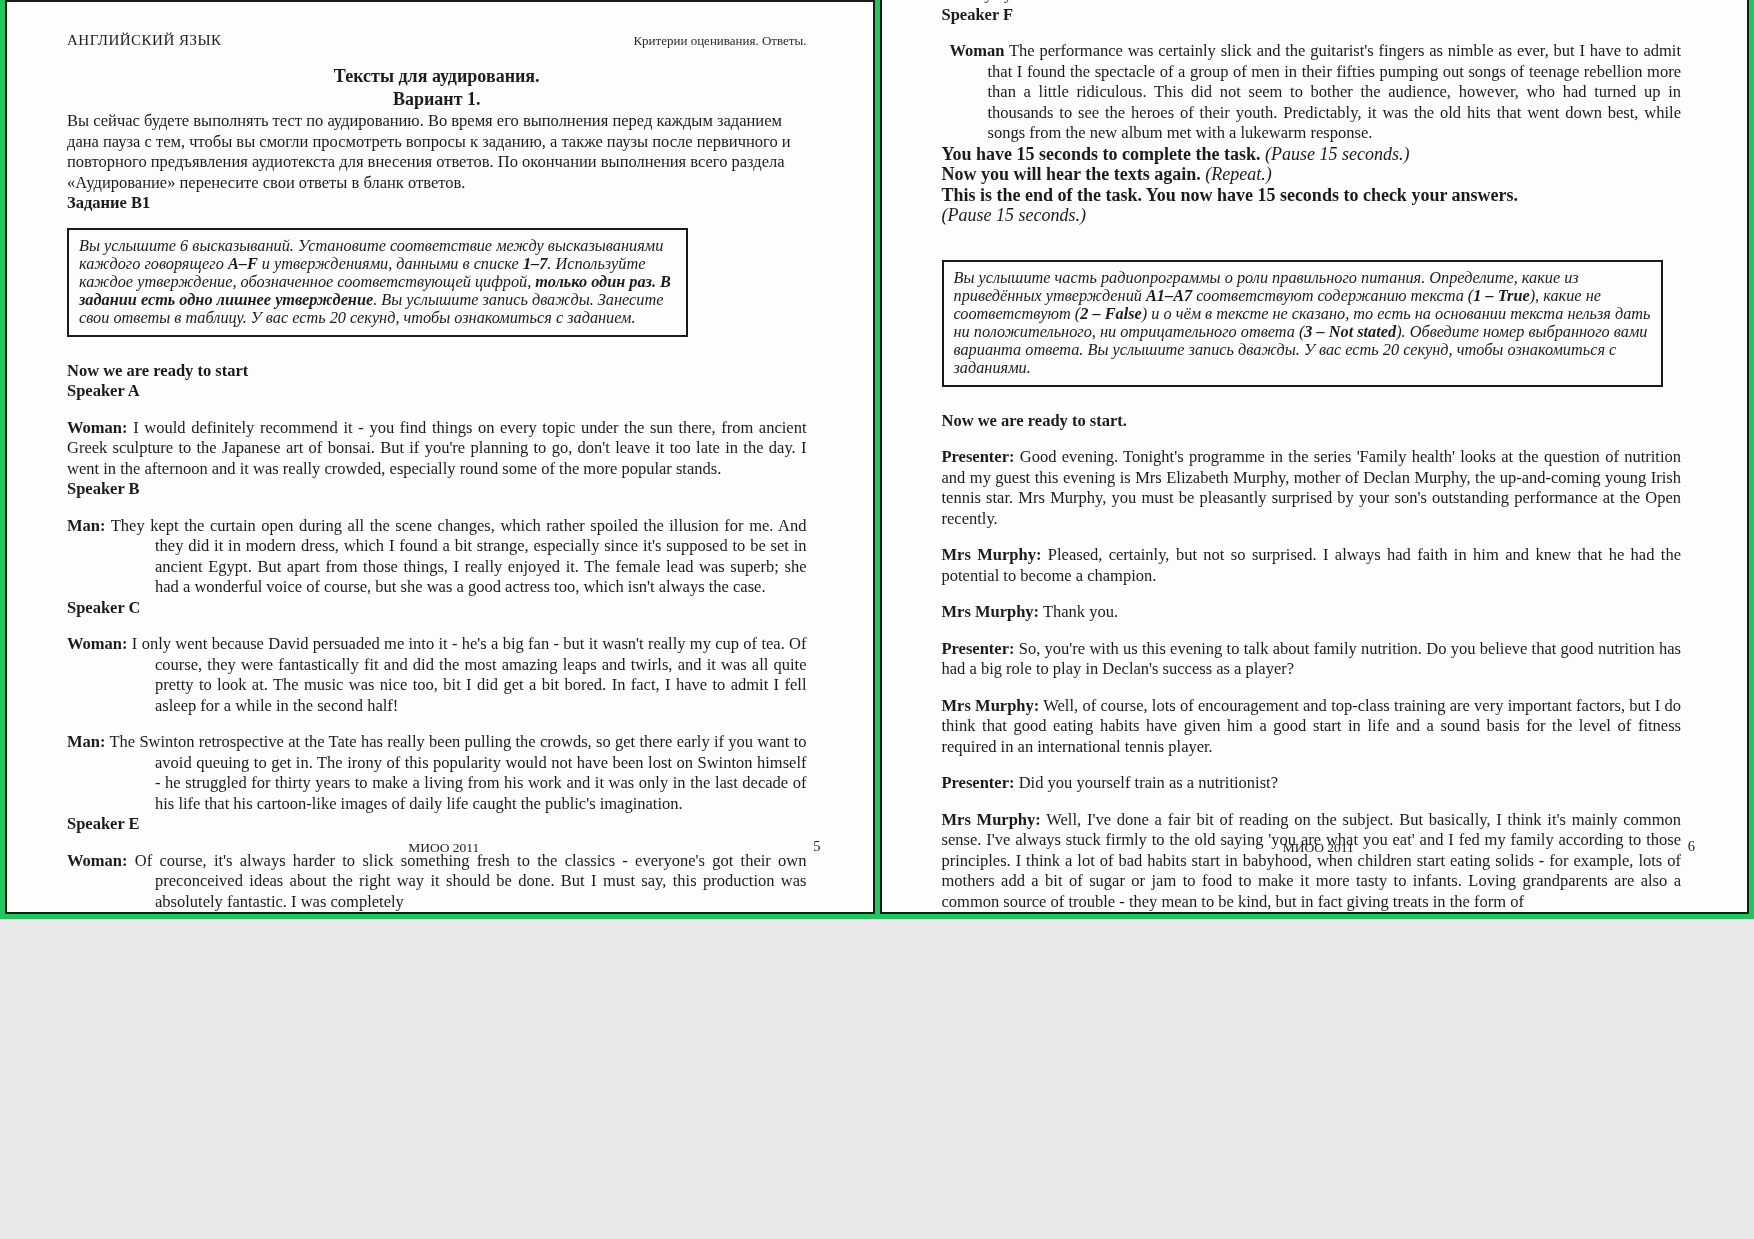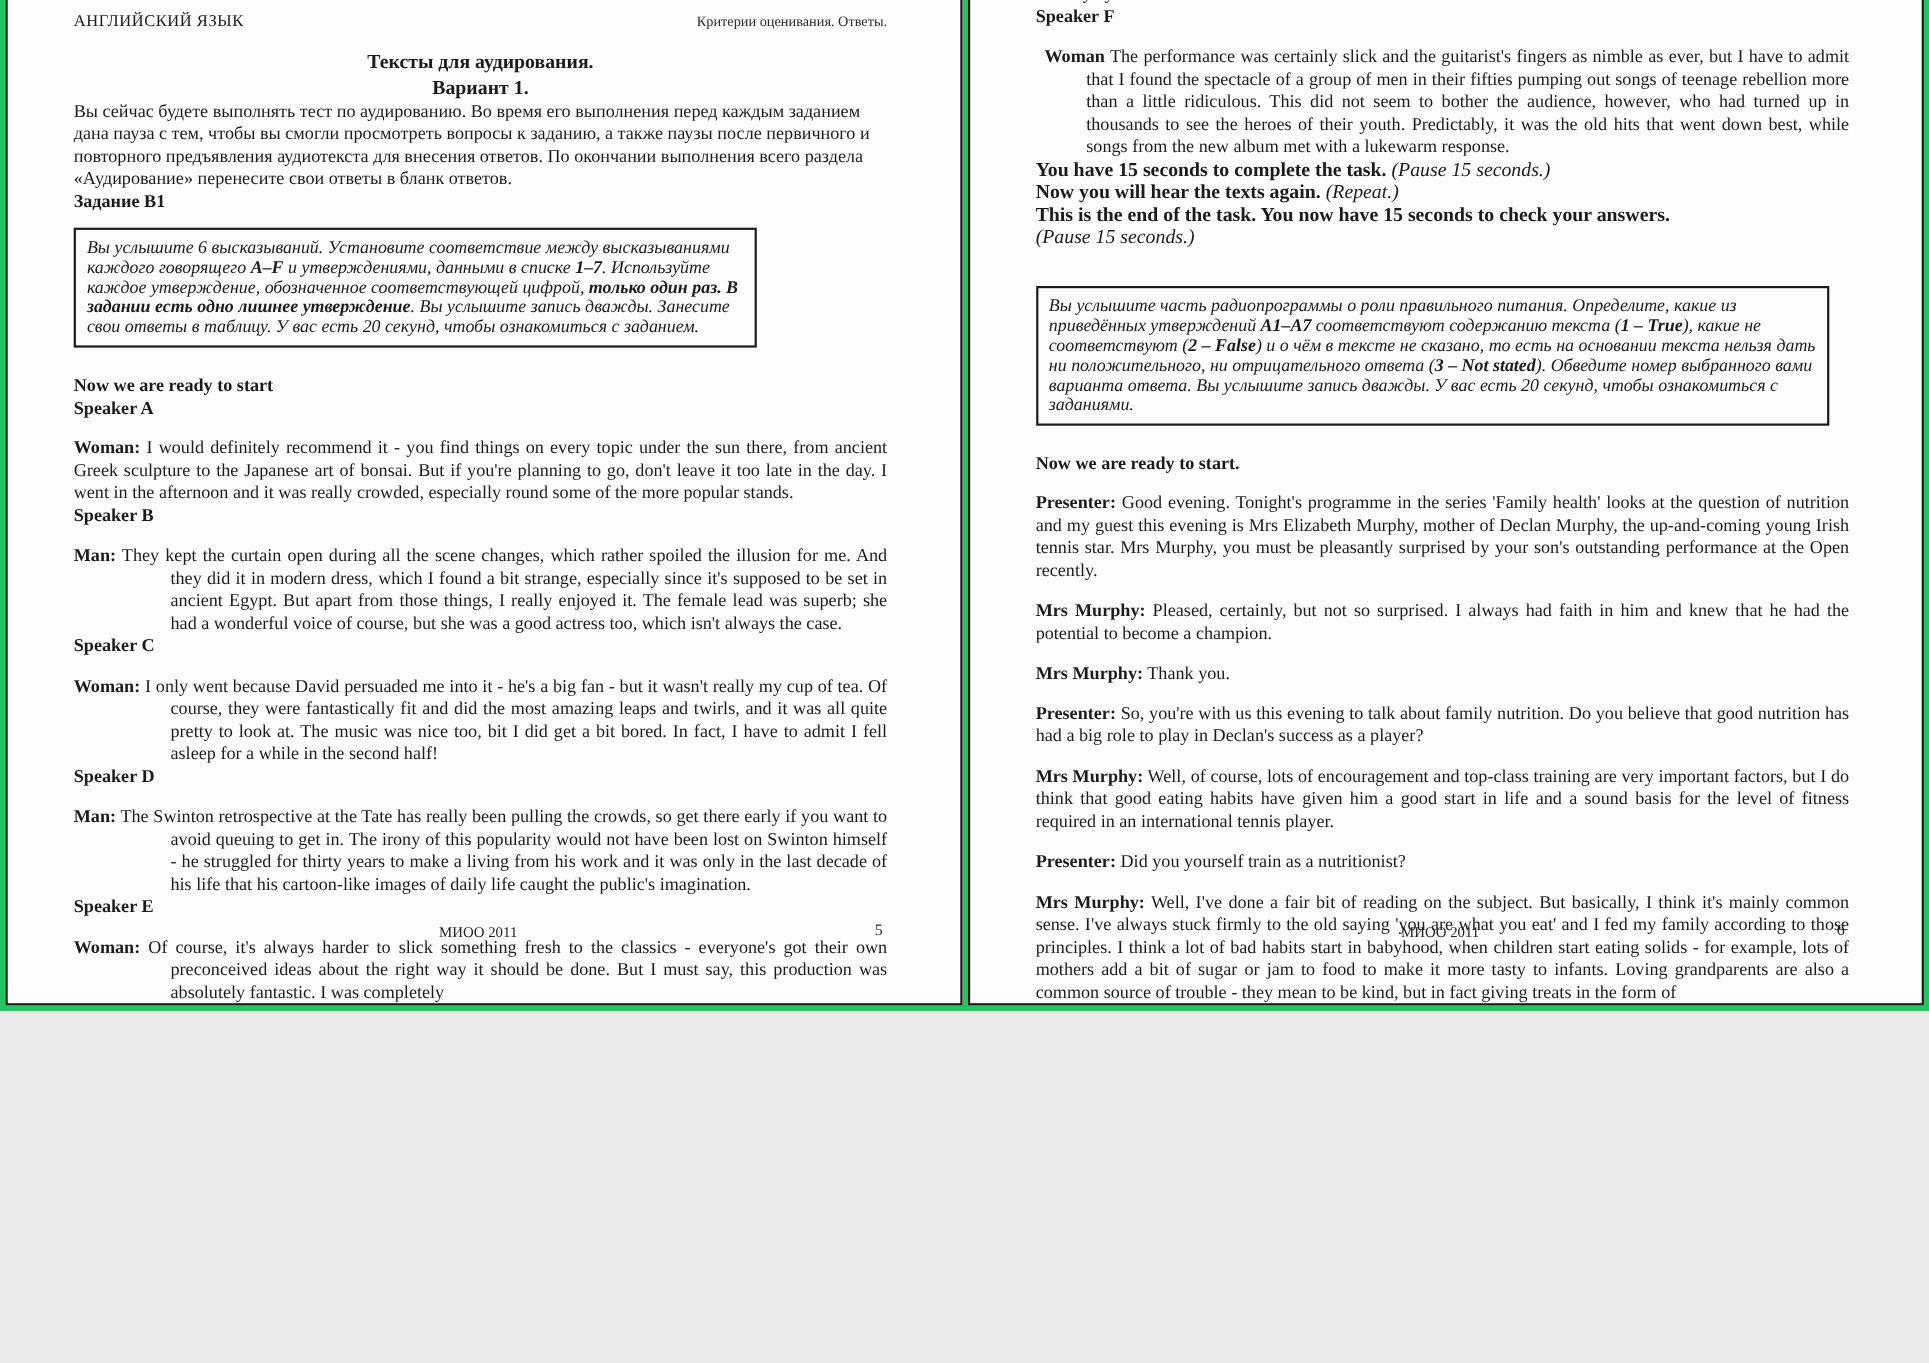--- a/index.html
+++ b/index.html
@@ -30,21 +30,21 @@
     padding:7px 10px 8px 10px;box-sizing:border-box;background:#fdfdfd;
   }
   .taskbox b{font-weight:bold;}
   .hang{padding-left:88px;text-indent:-88px;}
   .hang-f{padding-left:46px;text-indent:-38px;}
   .cont-indent{padding-left:30px;}
   .voice{font-weight:bold;}
   .instr-line{font-size:18px;line-height:20.5px;}
   .instr-line .ital{font-weight:normal;font-style:italic;}
   .footer{
-    position:absolute;left:60px;right:70px;bottom:56px;
+    position:absolute;left:60px;right:52px;bottom:56px;
     font-size:13.5px;color:#222;text-align:center;
   }
   .footer .pagenum{position:absolute;right:0;top:-2px;font-size:14.5px;}
   .w84{width:84%;}
   .w97{width:97.5%;}
 </style>
 </head>
 <body>
 
 <div class="sheet">
@@ -75,21 +75,20 @@
 
         <p class="heading-line">Speaker A</p>
         <p class="para"><b class="voice">Woman:</b> <span>I would definitely recommend it - you find things on every topic under the sun there, from ancient Greek sculpture to the Japanese art of bonsai. But if you're planning to go, don't leave it too late in the day. I went in the afternoon and it was really crowded, especially round some of the more popular stands.</span></p>
 
         <p class="heading-line">Speaker B</p>
         <p class="para hang"><b class="voice">Man:</b> <span>They kept the curtain open during all the scene changes, which rather spoiled the illusion for me. And they did it in modern dress, which I found a bit strange, especially since it's supposed to be set in ancient Egypt. But apart from those things, I really enjoyed it. The female lead was superb; she had a wonderful voice of course, but she was a good actress too, which isn't always the case.</span></p>
 
         <p class="heading-line">Speaker C</p>
         <p class="para hang"><b class="voice">Woman:</b> <span>I only went because David persuaded me into it - he's a big fan - but it wasn't really my cup of tea. Of course, they were fantastically fit and did the most amazing leaps and twirls, and it was all quite pretty to look at. The music was nice too, bit I did get a bit bored. In fact, I have to admit I fell asleep for a while in the second half!</span></p>
 
-        <p class="heading-line">Speaker D</p>
         <p class="para hang"><b class="voice">Man:</b> <span>The Swinton retrospective at the Tate has really been pulling the crowds, so get there early if you want to avoid queuing to get in. The irony of this popularity would not have been lost on Swinton himself - he struggled for thirty years to make a living from his work and it was only in the last decade of his life that his cartoon-like images of daily life caught the public's imagination.</span></p>
 
         <p class="heading-line">Speaker E</p>
         <p class="para hang"><b class="voice">Woman:</b> <span>Of course, it's always harder to slick something fresh to the classics - everyone's got their own preconceived ideas about the right way it should be done. But I must say, this production was absolutely fantastic. I was completely</span></p>
       </div>
     </div>
 
     <div class="footer">
       <span>МИОО 2011</span>
       <span class="pagenum">5</span>

